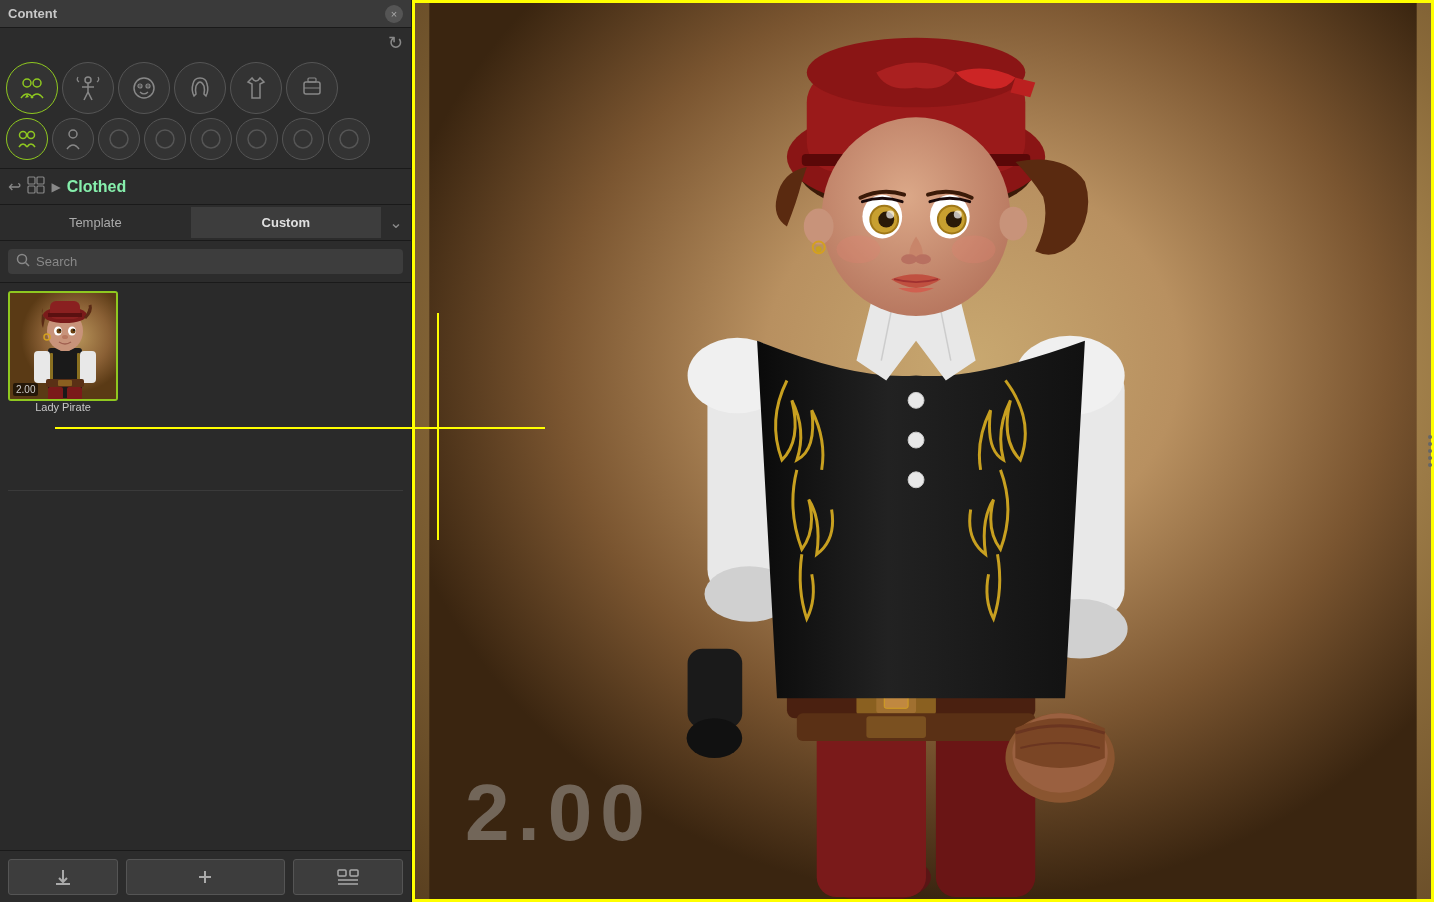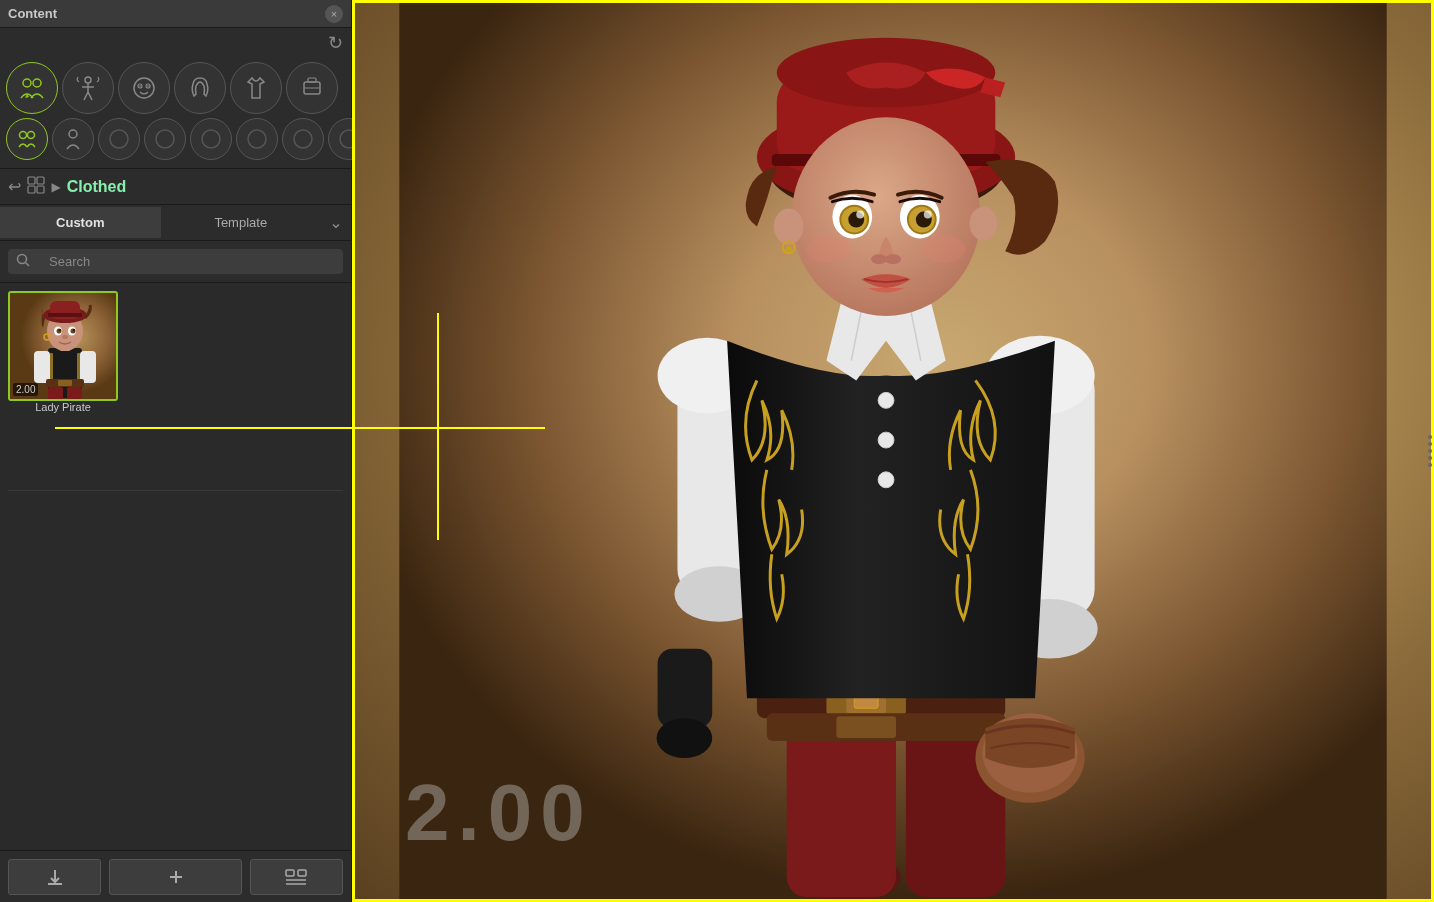--- a/index.html
+++ b/index.html
@@ -7,21 +7,21 @@
       width: 1434px;
       height: 902px;
       background: #2a2a2a;
       display: flex;
       font-family: Arial, sans-serif;
       overflow: hidden;
     }
 
     
     .left-panel {
-      width: 352px;
+      width: 412px;
       height: 902px;
       background: #2c2c2c;
       display: flex;
       flex-direction: column;
       flex-shrink: 0;
       border-right: 1px solid #1a1a1a;
     }
 
     
     .title-bar {
@@ -181,21 +181,21 @@
       padding: 8px 8px;
       background: #2c2c2c;
       border-bottom: 1px solid #1a1a1a;
     }
     .search-input-wrap {
       display: flex;
       align-items: center;
       background: #3d3d3d;
       border-radius: 4px;
       padding: 4px 8px;
-      gap: 19px;
+      gap: 6px;
     }
     .search-icon {
       color: #888;
       font-size: 13px;
     }
     .search-input {
       background: none;
       border: none;
       outline: none;
       color: #c8c8c8;
@@ -481,22 +481,22 @@
         <rect x="10" y="1" width="7" height="7" rx="1" fill="none" stroke="#888" stroke-width="1.2"></rect>
         <rect x="1" y="10" width="7" height="7" rx="1" fill="none" stroke="#888" stroke-width="1.2"></rect>
         <rect x="10" y="10" width="7" height="7" rx="1" fill="none" stroke="#888" stroke-width="1.2"></rect>
       </svg>
     </span>
     <span class="breadcrumb-arrow">▶</span>
     <span class="breadcrumb-text">Clothed</span>
   </div>
 
   <div class="tabs-area">
+    <div class="tab">Template</div>
     <div class="tab active">Custom</div>
-    <div class="tab">Template</div>
     <div class="tab-menu-btn">⌄</div>
   </div>
 
   <div class="search-bar">
     <div class="search-input-wrap">
       <span class="search-icon">
         <svg width="14" height="14" viewBox="0 0 14 14">
           <circle cx="6" cy="6" r="4.5" fill="none" stroke="#888" stroke-width="1.5"></circle>
           <line x1="9.5" y1="9.5" x2="13" y2="13" stroke="#888" stroke-width="1.5"></line>
         </svg>

